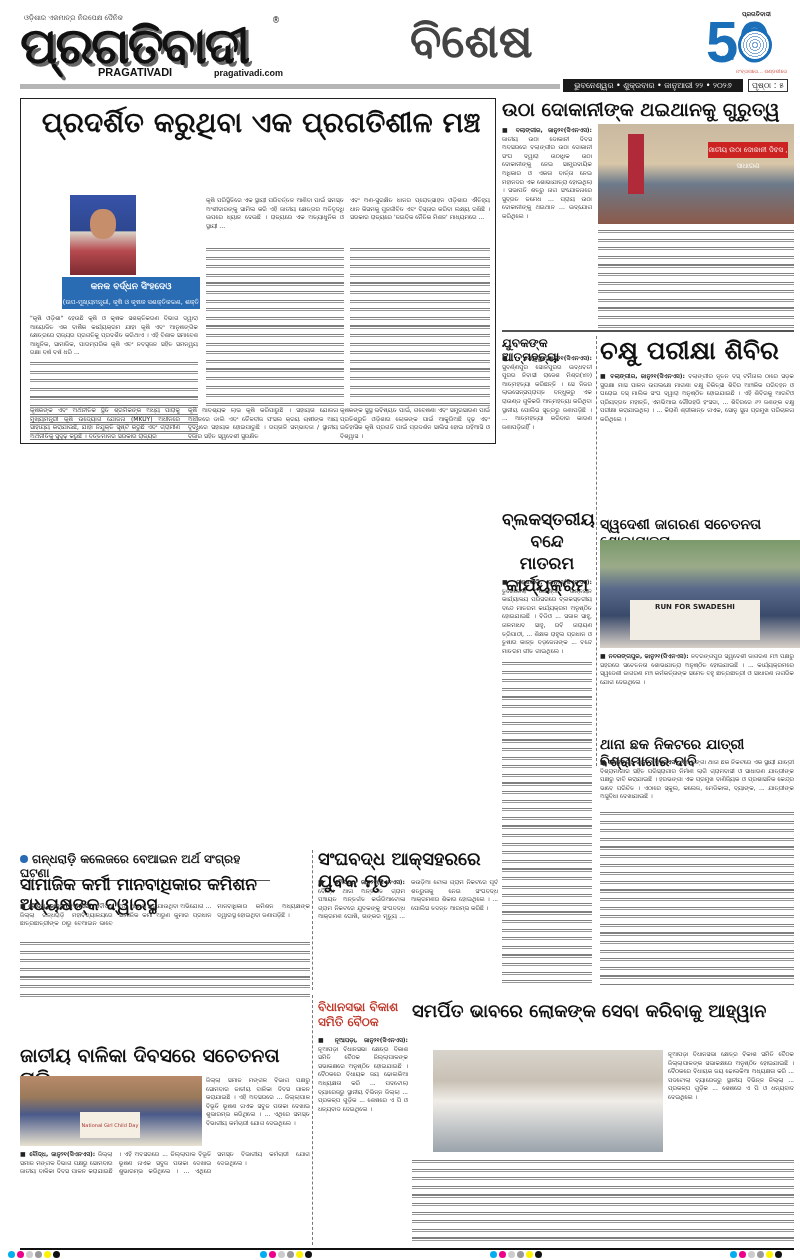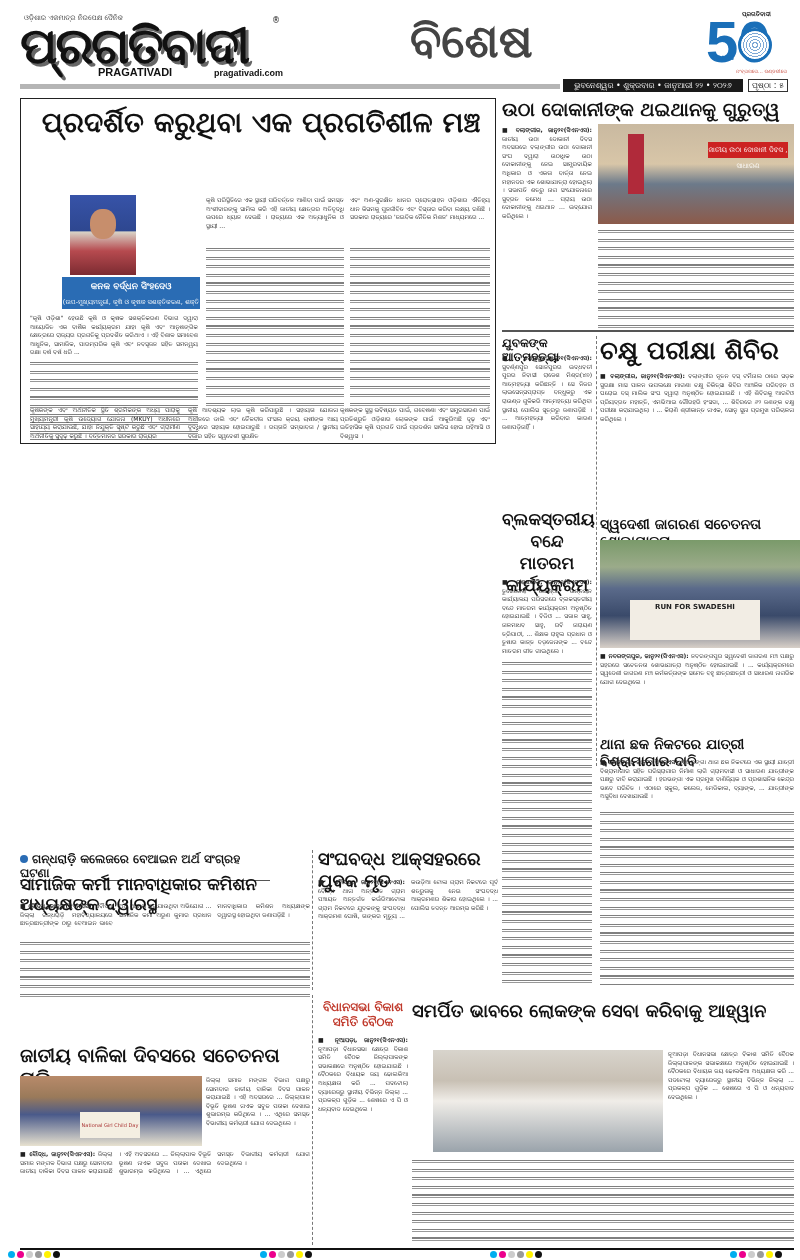--- a/index.html
+++ b/index.html
@@ -157,21 +157,21 @@
   <div style="position:absolute;left:60px;top:36px;width:60px;height:26px;background:#f4efe2;font-size:5px;color:#a33;text-align:center;line-height:26px;">National Girl Child Day</div>
 </div>
 <div class="abs txt" style="left:20px;top:1150px;width:290px;height:100px;column-count:3;column-gap:6px;">
   <b>■ ବୌଦ୍ଧ, ଜାନୁ୨୧(ସିଏନଏସ):</b>
   <span>ଜିଲ୍ଲା ସମାଜ ମଙ୍ଗଳ ବିଭାଗ ପକ୍ଷରୁ ସୋମବାର ଜାତୀୟ ବାଳିକା ଦିବସ ପାଳନ କରାଯାଇଛି । ଏହି ଅବସରରେ ... ଜିଲ୍ଲାପାଳ ବିଭୂତି ଭୂଷଣ ନାଏକ ସବୁଜ ପତାକା ଦେଖାଇ ଶୁଭାରମ୍ଭ କରିଥିଲେ । ... ଏଥିରେ ସମସ୍ତ ବିଭାଗୀୟ କର୍ମଚାରୀ ଯୋଗ ଦେଇଥିଲେ ।</span>
 </div>
 <div class="abs txt" style="left:206px;top:1076px;width:104px;height:70px;">ଜିଲ୍ଲା ସମାଜ ମଙ୍ଗଳ ବିଭାଗ ପକ୍ଷରୁ ସୋମବାର ଜାତୀୟ ବାଳିକା ଦିବସ ପାଳନ କରାଯାଇଛି । ଏହି ଅବସରରେ ... ଜିଲ୍ଲାପାଳ ବିଭୂତି ଭୂଷଣ ନାଏକ ସବୁଜ ପତାକା ଦେଖାଇ ଶୁଭାରମ୍ଭ କରିଥିଲେ । ... ଏଥିରେ ସମସ୍ତ ବିଭାଗୀୟ କର୍ମଚାରୀ ଯୋଗ ଦେଇଥିଲେ ।</div>
 
 <div class="abs vrule" style="left:312px;top:995px;height:250px;"></div>
 
-<div class="abs right-head" style="left:318px;top:1000px;width:90px;font-size:12px;color:#c0392b;text-align:center;line-height:15px;">
+<div class="abs right-head" style="left:318px;top:1000px;width:90px;font-size:12px;color:#c0392b;line-height:15px;">
   <div>ବିଧାନସଭା ବିକାଶ</div>
   <div>ସମିତି ବୈଠକ</div>
 </div>
 <div class="abs right-head" style="left:412px;top:1000px;width:382px;font-size:18px;">ସମର୍ପିତ ଭାବରେ ଲୋକଙ୍କ ସେବା କରିବାକୁ ଆହ୍ୱାନ</div>
 <div class="abs txt" style="left:318px;top:1036px;width:90px;height:210px;">
   <b>■ ନୂଆପଡ଼ା, ଜାନୁ୨୧(ସିଏନଏସ):</b>
   <span>ନୂଆପଡ଼ା ବିଧାନସଭା କ୍ଷେତ୍ର ବିକାଶ ସମିତି ବୈଠକ ଜିଲ୍ଲାପାଳଙ୍କ ସଭାକକ୍ଷରେ ଅନୁଷ୍ଠିତ ହୋଇଯାଇଛି । ବୈଠକରେ ବିଧାୟକ ଜୟ ଢୋଲକିଆ ଅଧ୍ୟକ୍ଷତା କରି ... ପଦଟୋଲା ବ୍ୟାରେଜ୍‌ରୁ ସ୍ଥାନୀୟ ବିଭିନ୍ନ ଜିଲ୍ଲା ... ପ୍ରକଳ୍ପ ଗୁଡ଼ିକ ... ଶେଷରେ ଏ ପି ଓ ଧନ୍ୟବାଦ ଦେଇଥିଲେ ।</span>
 </div>
 <div class="abs photo" style="left:433px;top:1050px;width:230px;height:102px;background:linear-gradient(180deg,#d8d4cc 0%,#c8c0b4 30%,#f0ede8 50%,#9aa3ab 100%);"></div>
 <div class="abs txt" style="left:668px;top:1050px;width:126px;height:102px;">ନୂଆପଡ଼ା ବିଧାନସଭା କ୍ଷେତ୍ର ବିକାଶ ସମିତି ବୈଠକ ଜିଲ୍ଲାପାଳଙ୍କ ସଭାକକ୍ଷରେ ଅନୁଷ୍ଠିତ ହୋଇଯାଇଛି । ବୈଠକରେ ବିଧାୟକ ଜୟ ଢୋଲକିଆ ଅଧ୍ୟକ୍ଷତା କରି ... ପଦଟୋଲା ବ୍ୟାରେଜ୍‌ରୁ ସ୍ଥାନୀୟ ବିଭିନ୍ନ ଜିଲ୍ଲା ... ପ୍ରକଳ୍ପ ଗୁଡ଼ିକ ... ଶେଷରେ ଏ ପି ଓ ଧନ୍ୟବାଦ ଦେଇଥିଲେ ।</div>

